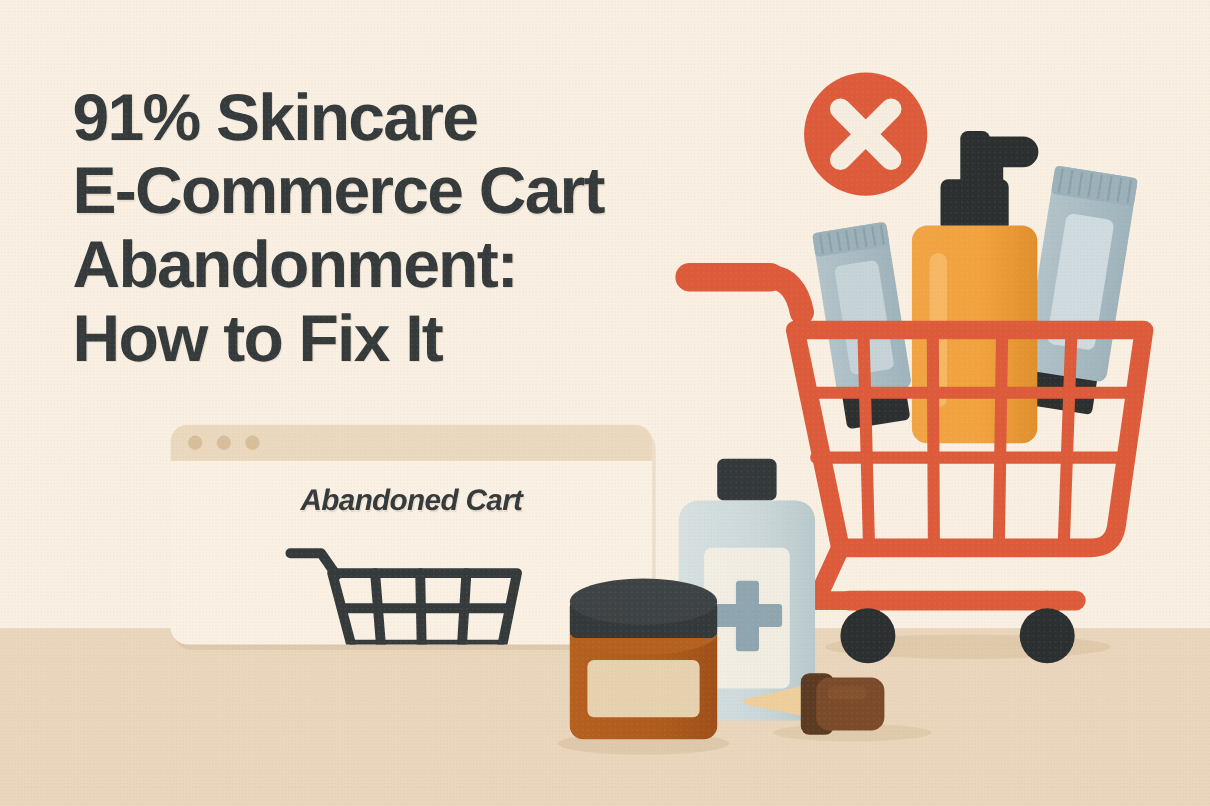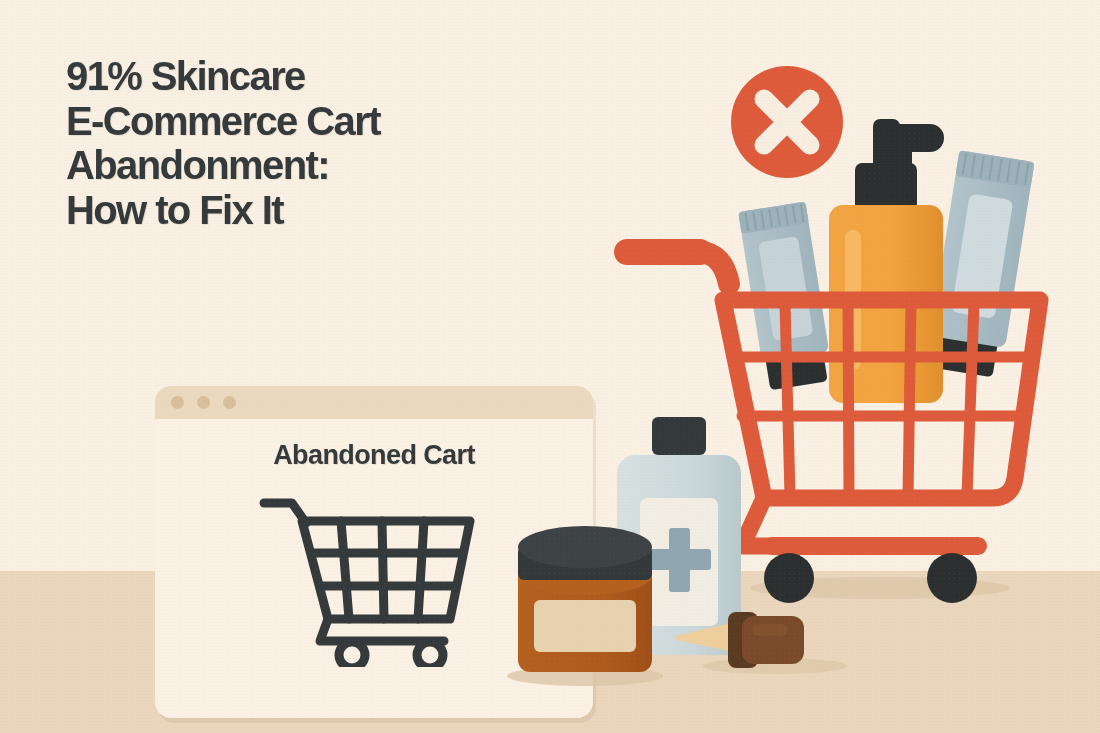--- a/index.html
+++ b/index.html
@@ -42,42 +42,43 @@
       radial-gradient(rgba(160,130,95,.10) .6px, transparent .7px),
       radial-gradient(rgba(255,255,255,.10) .6px, transparent .7px);
     background-size: 3px 3px, 5px 5px;
     background-position: 0 0, 2px 1px;
   }
 
   
   .headline {
     position: absolute;
     left: 66px;
-    top: 54px;
+    top: 74px;
     width: 600px;
     color: #343A3B;
-    font-size: 40px;
+    font-size: 60px;
     line-height: 1.115;
     font-weight: 700;
     letter-spacing: -1.6px;
     white-space: pre-line;
     text-shadow: 1px 1px 0 rgba(120,95,70,.13);
   }
 
   
   .browser {
     position: absolute;
     left: 155px;
     top: 386px;
     width: 438px;
-    height: 332px;
+    height: 200px;
     background: #FAF1E4;
     border-radius: 16px;
     box-shadow: 3px 5px 0 rgba(176,145,110,.18);
     overflow: hidden;
+    font-style: italic;
   }
   .browser-bar {
     position: absolute;
     left: 0; top: 0;
     width: 100%;
     height: 33px;
     background: #EBD9BF;
     display: flex;
     align-items: center;
     padding-left: 16px;

